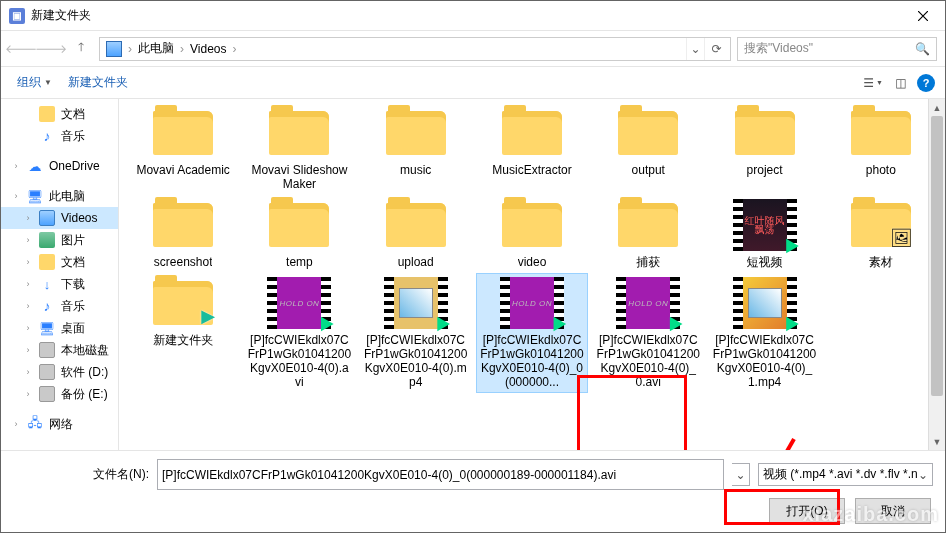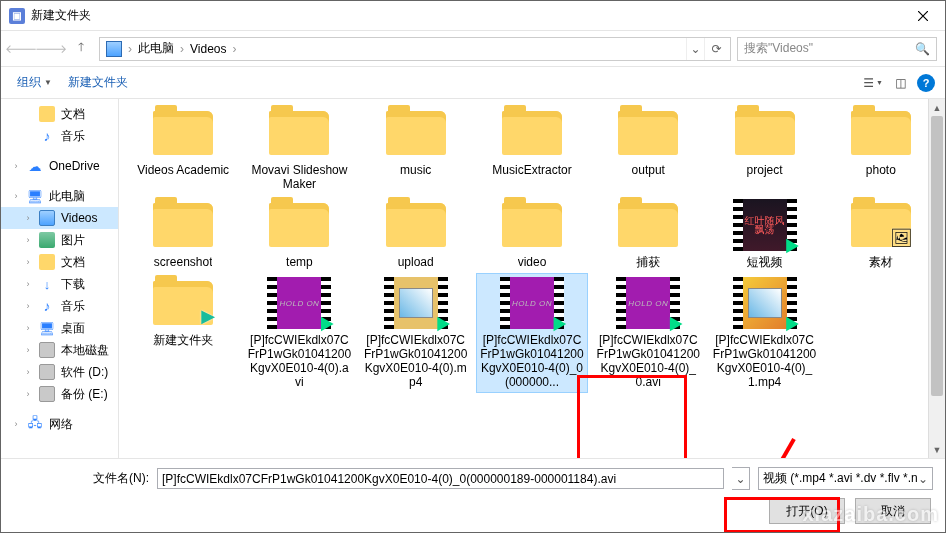--- a/index.html
+++ b/index.html
@@ -78,21 +78,21 @@
 
 .scroll-v{position:absolute;right:0;top:0;bottom:0;width:17px;background:#f0f0f0;border-left:1px solid #ddd;display:flex;flex-direction:column;align-items:center;}
 .scroll-v .arr{height:17px;width:100%;display:flex;align-items:center;justify-content:center;color:#666;font-size:9px;}
 .scroll-v .track{flex:1;width:100%;position:relative;}
 .scroll-v .thumb-s{position:absolute;left:2px;right:2px;top:0;height:280px;background:#c2c2c2;border-radius:2px;}
 
 
 .footer { padding: 8px 12px; display:flex; flex-direction:column; gap:8px; position:relative;}
 .row1{display:flex; align-items:center; gap:8px;}
 .row1 .lbl{white-space:nowrap; padding-left:80px;}
-.row1 .fname{flex:1; height:21px; border:1px solid #abadb3; padding:0 4px;}
+.row1 .fname{flex:1; height:31px; border:1px solid #abadb3; padding:0 4px;}
 .row1 .fname-drop{width:18px;height:23px;border:1px solid #abadb3;border-left:none;display:flex;align-items:center;justify-content:center;color:#555;}
 .row1 .ftype{width:175px;height:23px;border:1px solid #abadb3;display:flex;align-items:center;padding:0 4px;white-space:nowrap;overflow:hidden;}
 .row1 .ftype .caret{margin-left:auto;color:#555;}
 .row2{display:flex; justify-content:flex-end; gap:10px; padding-right:2px;}
 .btn{width:76px;height:26px;border:1px solid #adadad;background:#e1e1e1;display:flex;align-items:center;justify-content:center;}
 
 
 .anno{position:absolute;border:3px solid #f00;pointer-events:none;}
 .arrow-anno{position:absolute;pointer-events:none;}
 .watermark{position:absolute;right:6px;bottom:6px;font-size:20px;color:#fff;opacity:.55;font-weight:bold;text-shadow:0 0 3px #888;letter-spacing:1px;}
@@ -222,21 +222,21 @@
         <span class="ticon net">🖧</span>
         <span>网络</span>
       </div>
     </div>
   <div class="filepane">
     <div class="grid" id="grid">
         <div class="item">
           <div class="thumb">
             <div class="folder-shape"></div>
           </div>
-          <div class="label">Videos Academic</div>
+          <div class="label">Movavi Academic</div>
         </div>
         <div class="item">
           <div class="thumb">
             <div class="folder-shape"></div>
           </div>
           <div class="label">Movavi Slideshow Maker</div>
         </div>
         <div class="item">
           <div class="thumb">
             <div class="folder-shape"></div>

